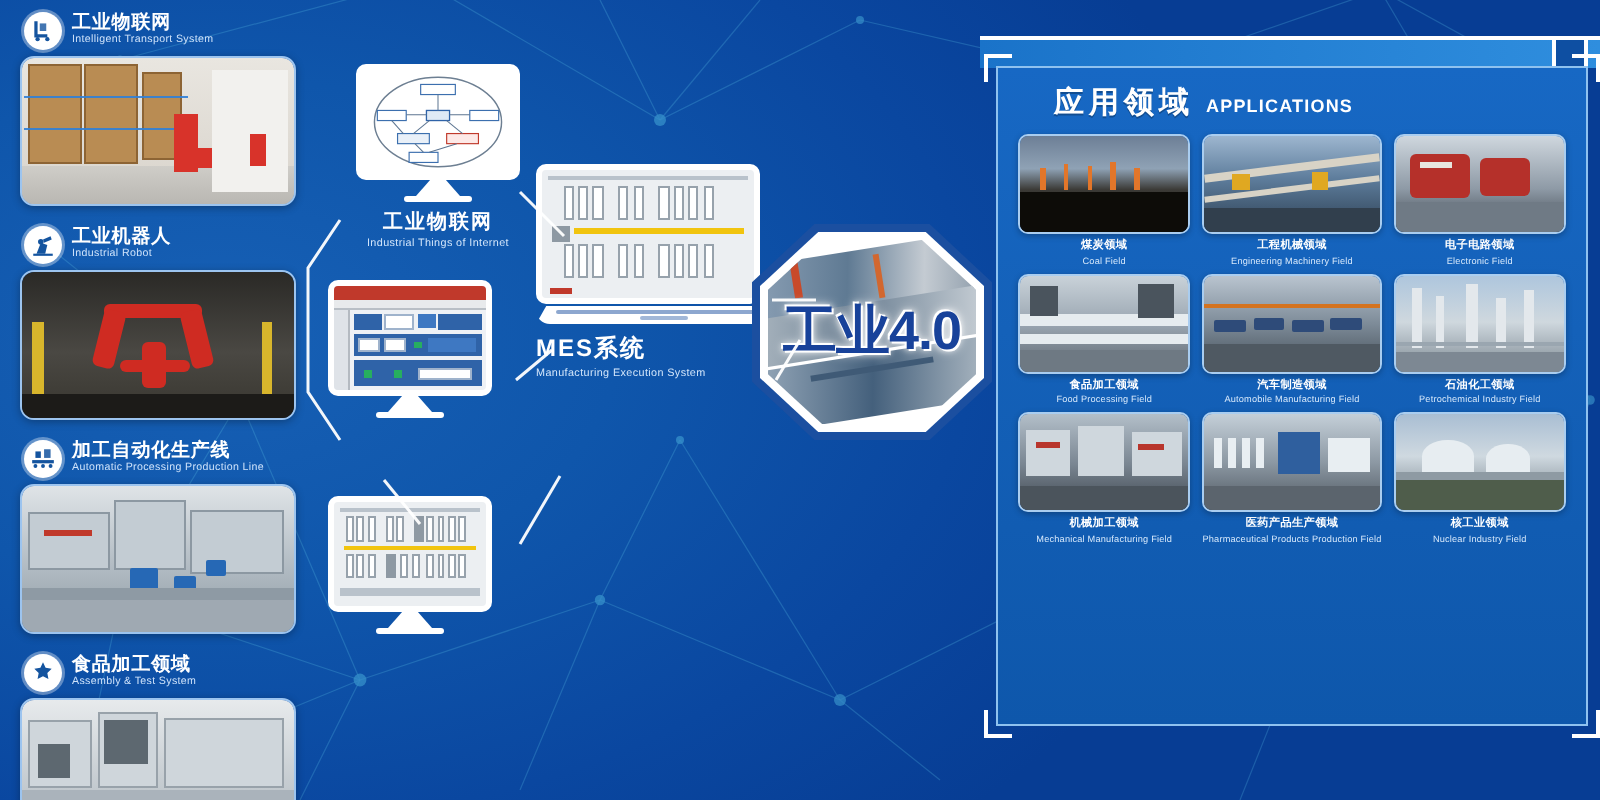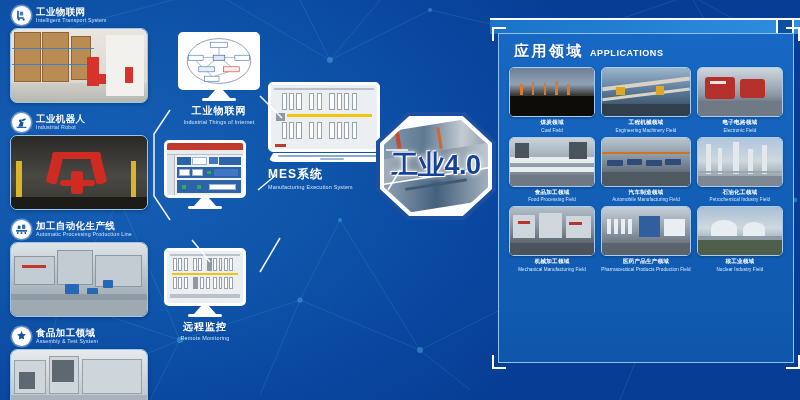--- a/index.html
+++ b/index.html
@@ -162,21 +162,21 @@
     z-index:6;
     background:linear-gradient(#1768c4 0%,#1461b9 40%,#0e57ab 100%);
     border:1.6px solid #8fc2ef;
   }
   .rp-corner { position:absolute; width:14px; height:14px; border:2.5px solid #ffffff; }
   .rp-corner.tl { left:-7px; top:-7px; border-right:none; border-bottom:none; }
   .rp-corner.tr { right:-7px; top:-7px; border-left:none; border-bottom:none; }
   .rp-corner.bl { left:-7px; bottom:-7px; border-right:none; border-top:none; }
   .rp-corner.br { right:-7px; bottom:-7px; border-left:none; border-top:none; }
 
-  .rp-head { display:flex; align-items:baseline; gap:6px; padding:8px 0 6px 15px; }
+  .rp-head { display:flex; align-items:baseline; gap:6px; padding:8px 0 6px 28px; }
   .rp-zh { font-size:15px; font-weight:700; color:#fff; letter-spacing:2.5px;
            text-shadow:0 1px 0 rgba(0,0,0,.25); }
   .rp-en { font-size:9px; font-weight:700; color:#fff; letter-spacing:.6px; }
 
   .grid {
     display:grid; grid-template-columns:repeat(3,1fr);
     gap:4px 6px; padding:0 10px;
   }
   .tile { text-align:center; }
   .timg {
@@ -507,24 +507,20 @@
           <div class="card" style="left:51%;top:50%;width:5%;height:24%"></div>
           <div class="card" style="left:61%;top:50%;width:5%;height:24%"></div>
           <div class="card" style="left:68%;top:50%;width:5%;height:24%"></div>
           <div class="card" style="left:75%;top:50%;width:5%;height:24%"></div>
           <div class="card" style="left:82%;top:50%;width:5%;height:24%"></div>
           <div class="bar" style="left:4%;top:82%;width:92%;height:8%"></div>
         </div>
       </div>
       <div class="mon-stand"></div>
       <div class="mon-base"></div>
-      <div class="ncap">
-        <div class="nzh">远程监控</div>
-        <div class="nen">Remote Monitoring</div>
-      </div>
     </div>
 
     <div class="laptop">
       <div class="lt-screen">
         <div class="rackscr">
           <div class="bar" style="left:3%;top:4%;width:94%;height:4%"></div>
           <div class="card" style="left:10%;top:13%;width:5%;height:26%"></div>
           <div class="card" style="left:17%;top:13%;width:5%;height:26%"></div>
           <div class="card" style="left:24%;top:13%;width:5%;height:26%"></div>
           <div class="card" style="left:36%;top:13%;width:5%;height:26%"></div>

